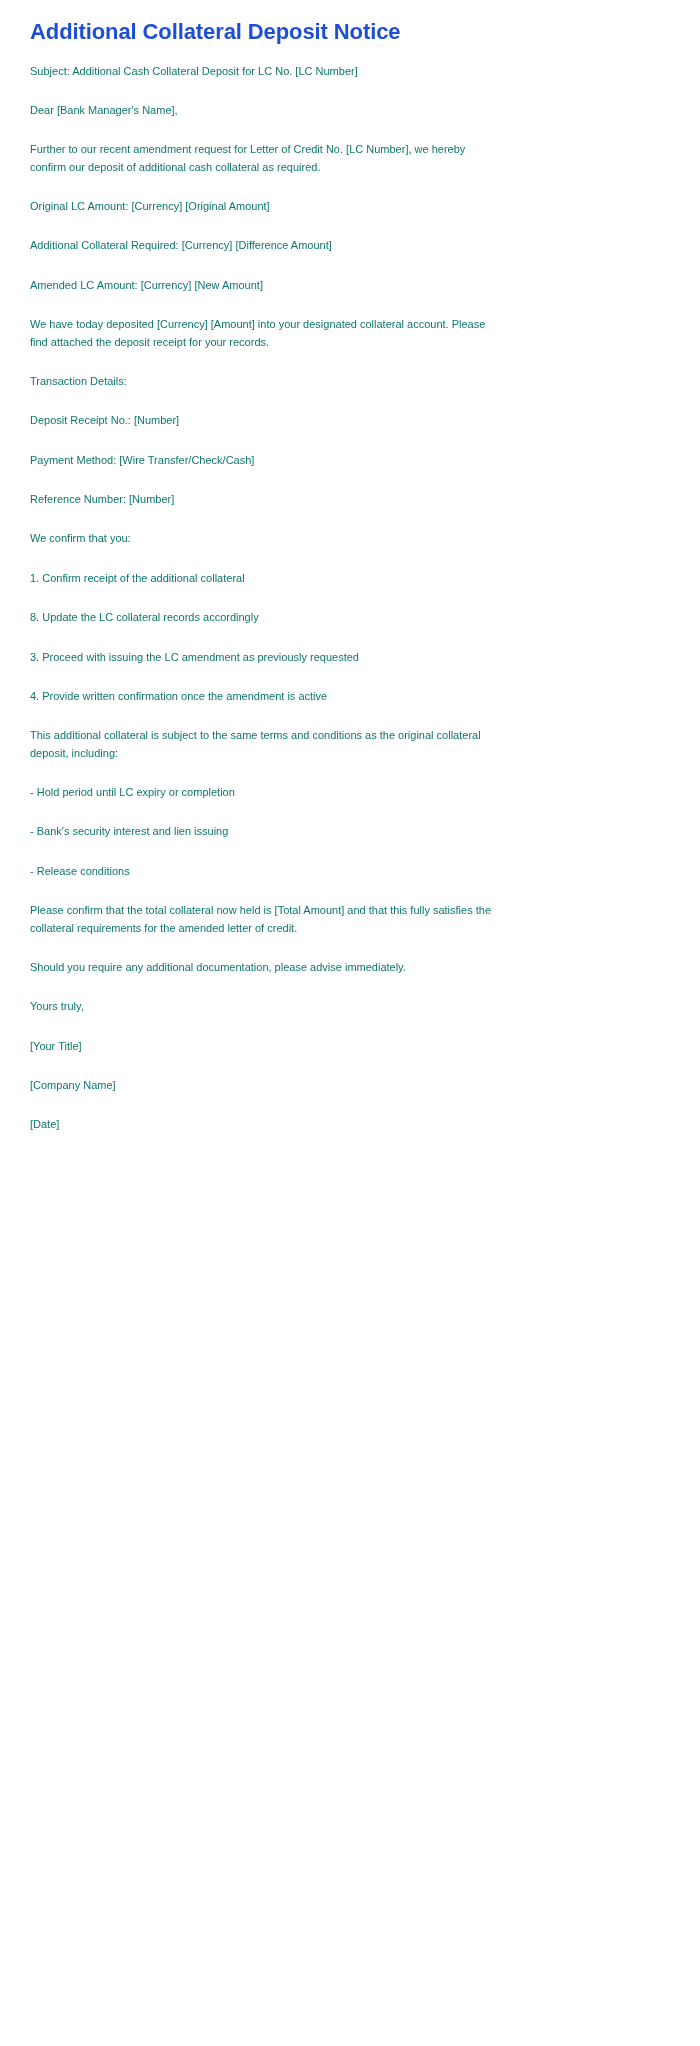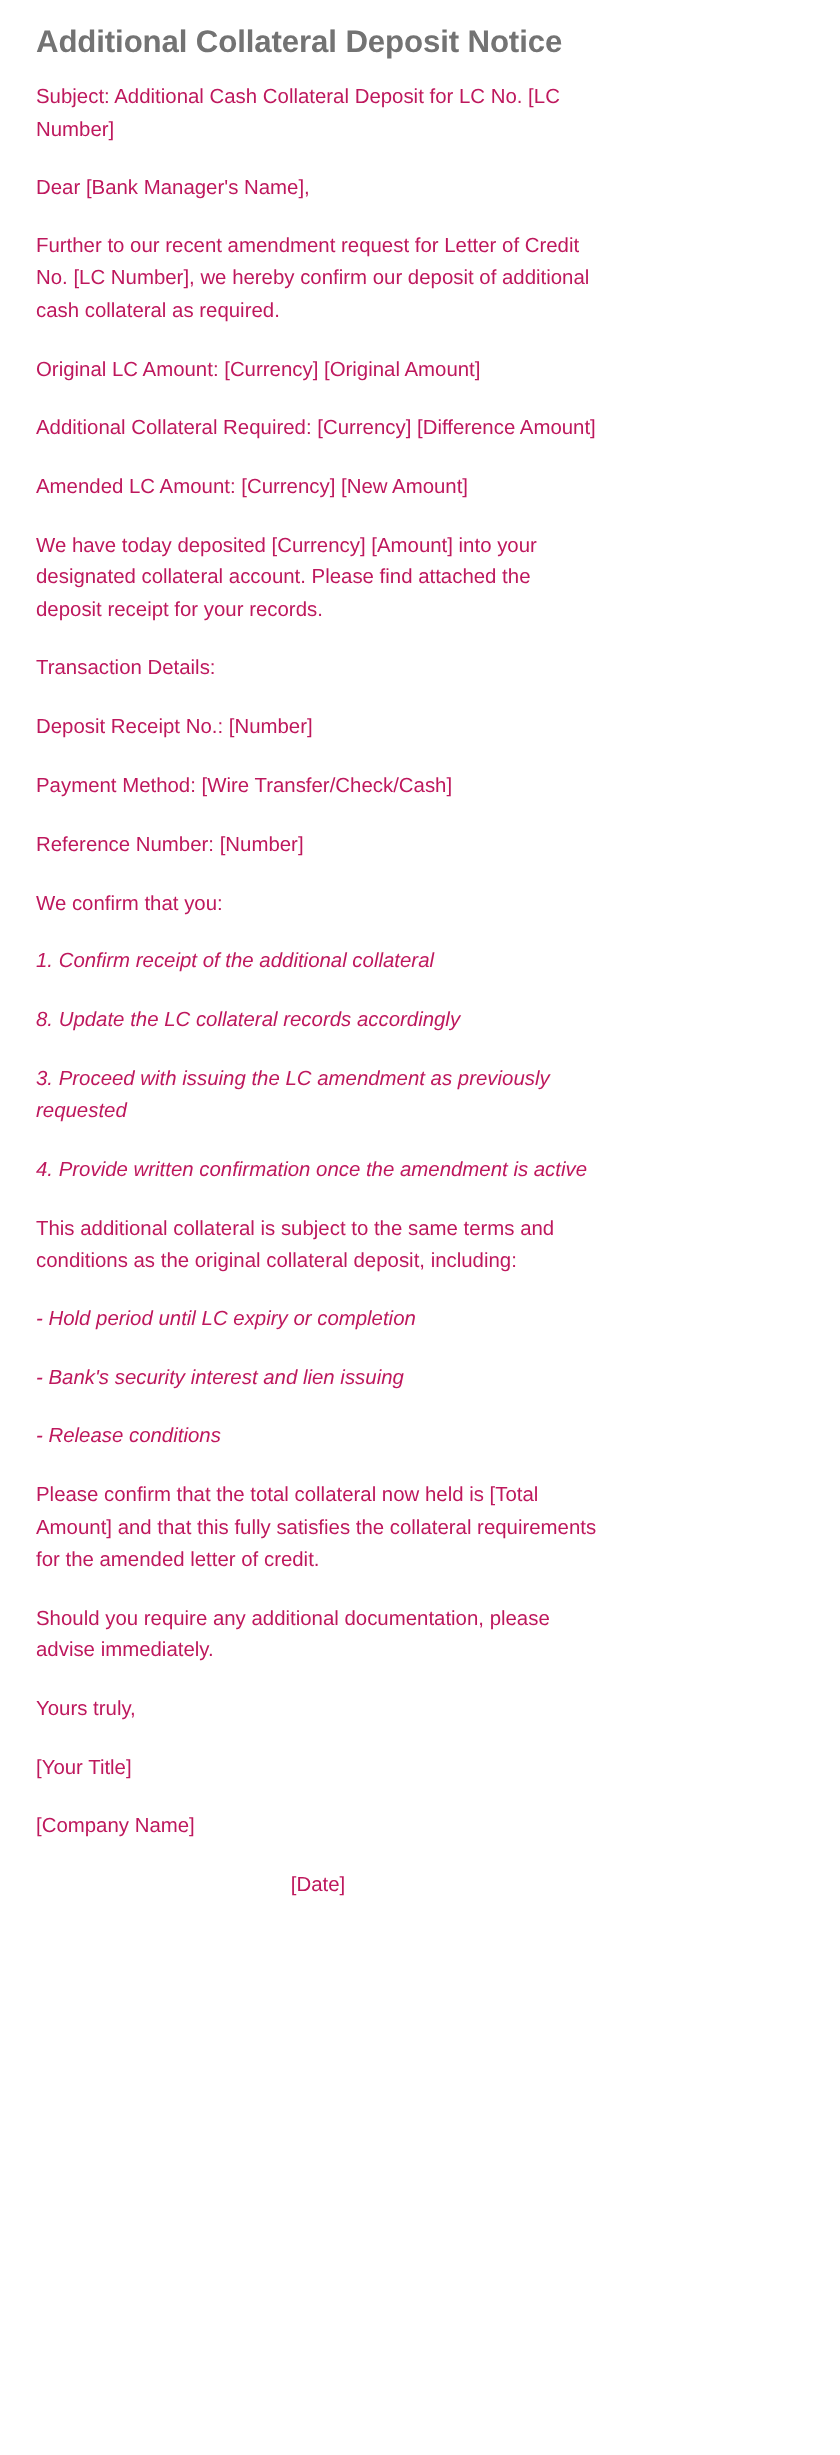--- a/index.html
+++ b/index.html
@@ -14,43 +14,41 @@
     font-family: "Liberation Sans", sans-serif;
     color: #1a1a1a;
     -webkit-font-smoothing: antialiased;
   }
   .doc {
     box-sizing: border-box;
     width: 700px;
     padding: 18px 40px 40px 30px;
   }
   .doc-title {
-    font-size: 26px;
+    font-size: 22px;
     font-weight: bold;
     line-height: 1.3;
-    color: #737373;
+    color: #1d4ed8;
     margin: 0 0 16px 0;
     letter-spacing: -0.1px;
   }
   .para {
-    font-size: 17px;
+    font-size: 11px;
     line-height: 1.58;
-    color: #be185d;
+    color: #0f766e;
     margin: 0 0 22px 0;
     max-width: 470px;
     word-wrap: break-word;
   }
   .para:last-child {
     margin-bottom: 0;
-    text-align: center;
   }
   .para.list-item,
   .para.bullet-item {
     max-width: 470px;
-    font-style: italic;
   }
 </style>
 </head>
 <body>
 
 <div class="doc">
   <h1 class="doc-title">Additional Collateral Deposit Notice</h1>
   <div id="content">
       <p class="para">Subject: Additional Cash Collateral Deposit for LC No. [LC Number]</p>
       <p class="para">Dear [Bank Manager's Name],</p>

